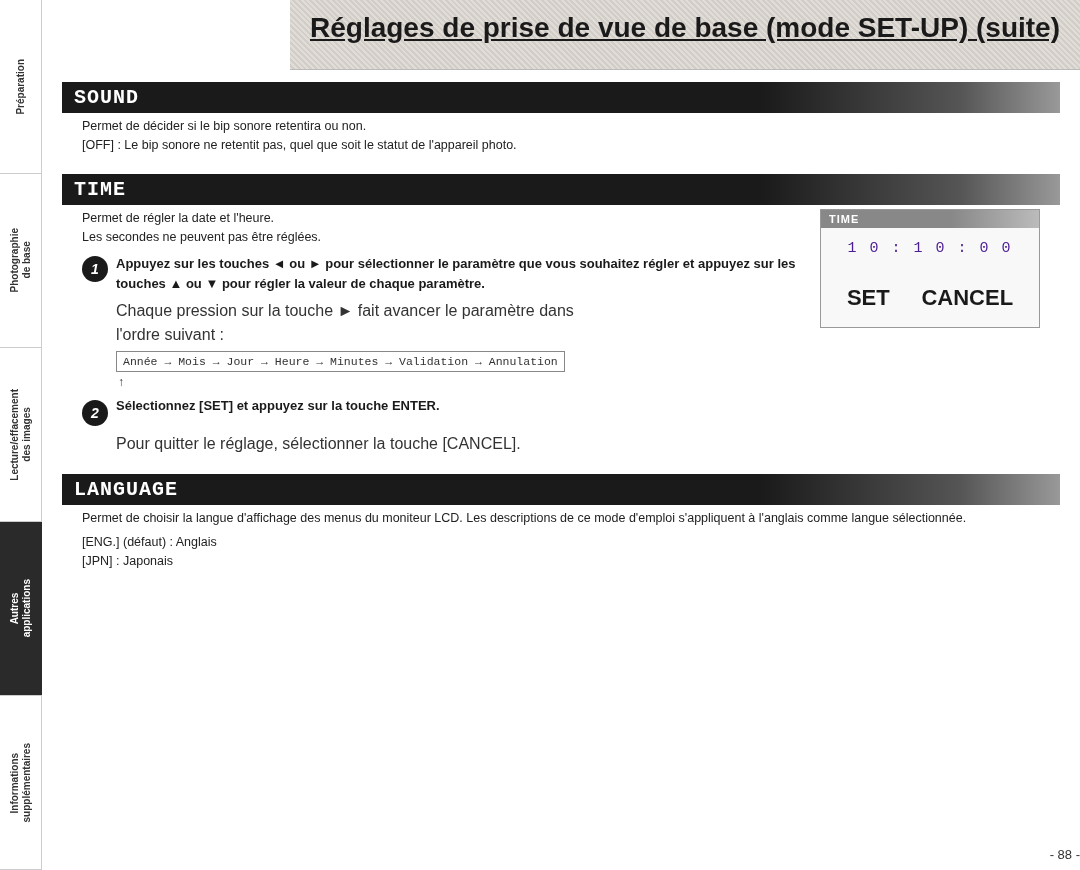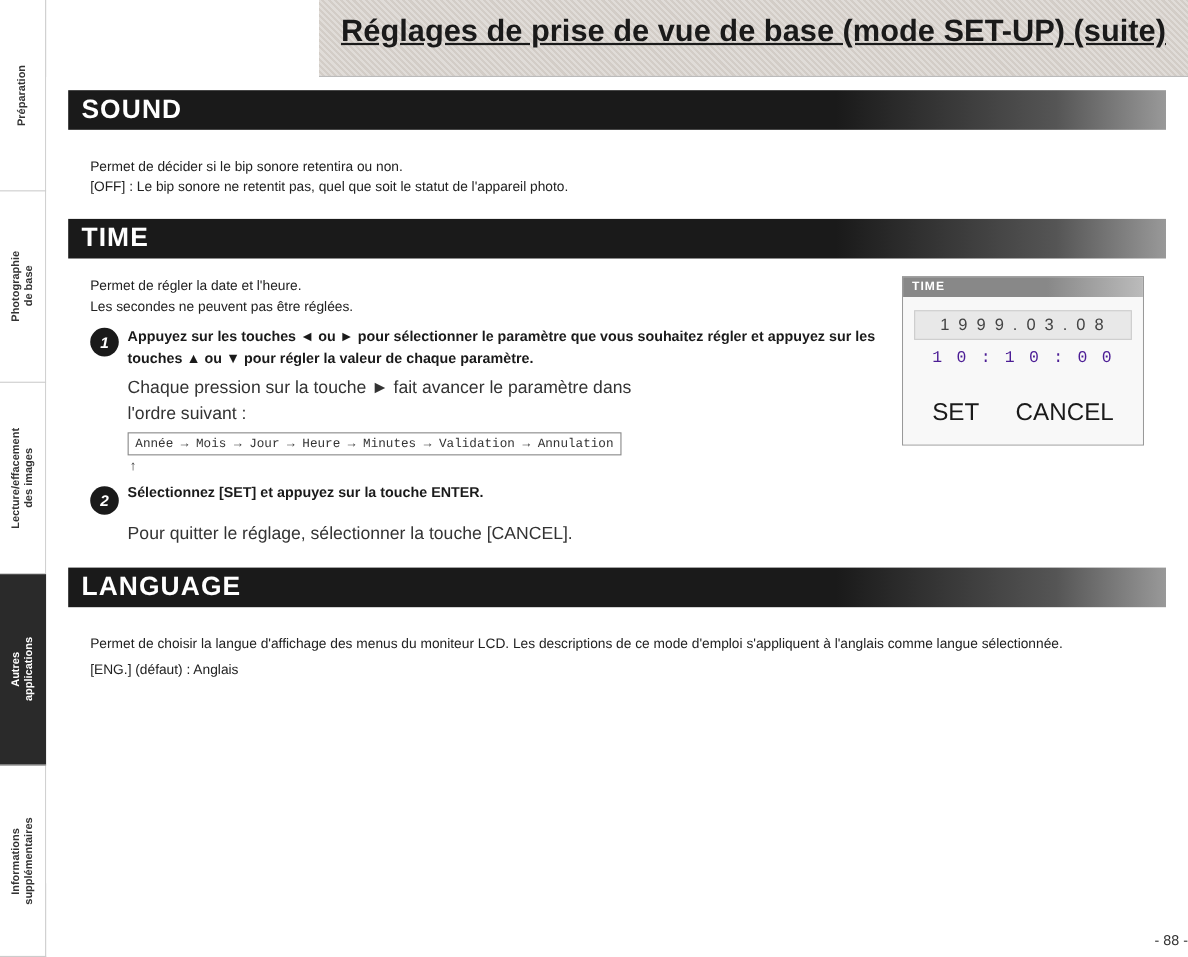--- a/index.html
+++ b/index.html
@@ -93,32 +93,32 @@
       padding: 0 20px 10px 20px;
       overflow: hidden;
       background: #ffffff;
     }
 
     
     .section-header {
       background: linear-gradient(to right, #1a1a1a 70%, #555555 90%, #999999 100%);
       color: #ffffff;
       padding: 4px 12px;
-      margin: 12px 0 12px 0;
-      font-size: 24px;
+      margin: 12px 0 0 0;
+      font-size: 20px;
       font-weight: bold;
       letter-spacing: 1px;
+      font-family: Liberation Mono, monospace;
     }
 
     .section-content {
       padding: 4px 20px 6px 20px;
       font-size: 12.5px;
       line-height: 1.55;
       color: #222222;
-      margin-top: 20px;
     }
 
     
     .time-section-content {
       display: flex;
       flex-direction: row;
       align-items: flex-start;
       gap: 20px;
       padding: 4px 20px 6px 20px;
     }
@@ -169,21 +169,21 @@
 
     .time-buttons {
       display: flex;
       flex-direction: row;
       justify-content: space-around;
       padding: 4px 0;
     }
 
     .time-btn {
       font-size: 22px;
-      font-weight: normal;
+      font-weight: bold;
       color: #1a1a1a;
       cursor: pointer;
       background: none;
       border: none;
       font-family: Arial, sans-serif;
     }
 
     
     .step-container {
       display: flex;
@@ -305,36 +305,36 @@
             </div>
             <div style="font-size:13px; color:#1a1a1a; font-weight:bold;">Sélectionnez [SET] et appuyez sur la touche ENTER.</div>
           </div>
           <div class="step-sub" style="margin-top:2px;">Pour quitter le réglage, sélectionner la touche [CANCEL].</div>
 
         </div>
 
         <div class="time-right">
           <div class="time-box-header">TIME</div>
           <div class="time-box-body">
-            <div class="time-digits">1 9 9 9 . 0 3 . 0 8</div>
             <div class="time-time-digits">1 0 : 1 0 : 0 0</div>
             <div class="time-buttons">
               <button class="time-btn">SET</button>
               <button class="time-btn">CANCEL</button>
             </div>
           </div>
         </div>
       </div>
 
       <div class="section-header">
         <span>LANGUAGE</span>
       </div>
       <div class="section-content">
         <div>Permet de choisir la langue d'affichage des menus du moniteur LCD. Les descriptions de ce mode d'emploi s'appliquent à l'anglais comme langue sélectionnée.</div>
         <div style="margin-top:4px;">[ENG.] (défaut)  : Anglais</div>
+        <div>[JPN]                 : Japonais</div>
       </div>
 
     </div>
 
     <div class="page-footer">
       <span>- 88 -</span>
     </div>
 
   </div>
 </div>

